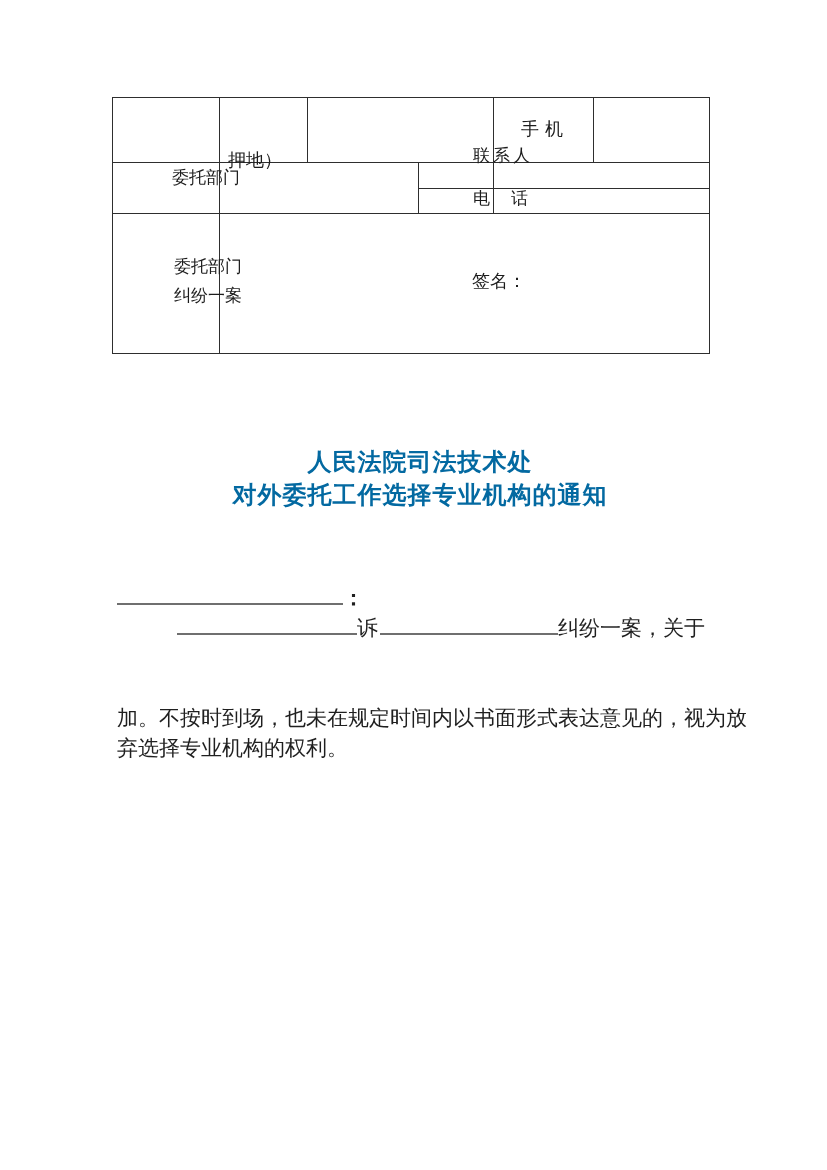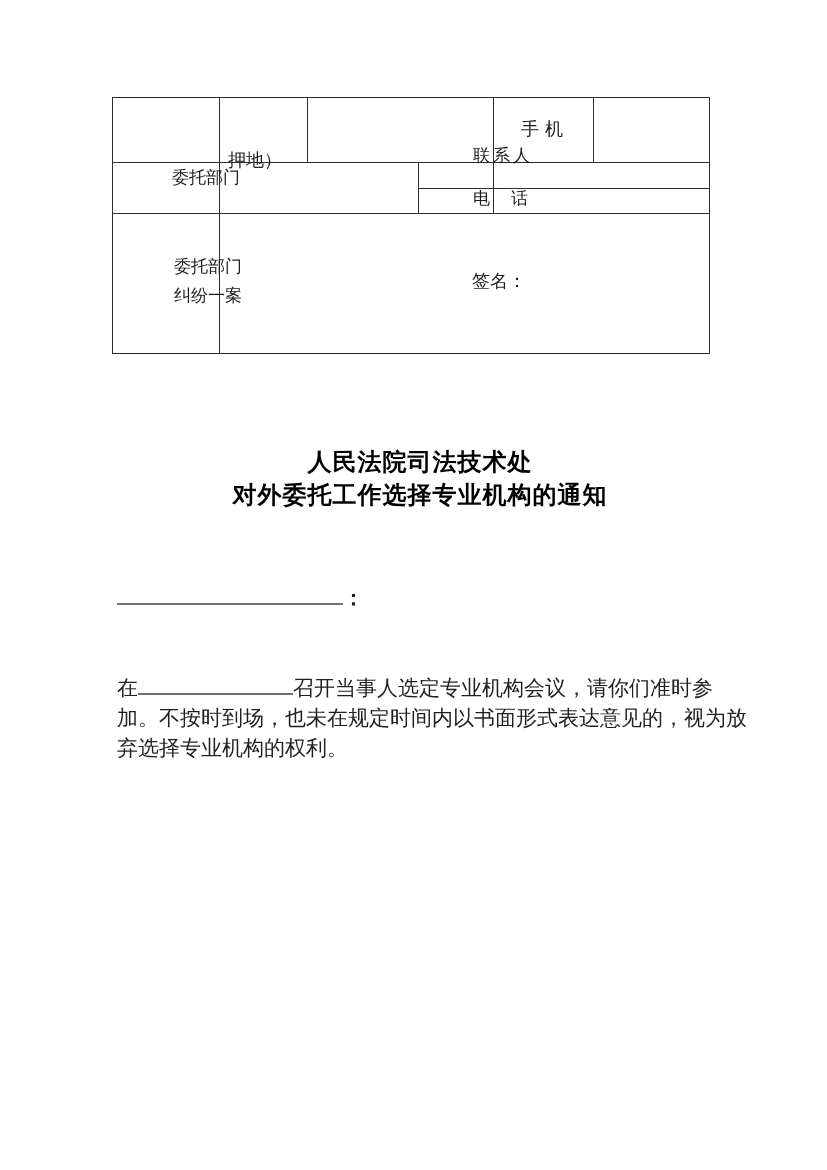--- a/index.html
+++ b/index.html
@@ -30,21 +30,21 @@
   .note15 { font-size: 15px; }
   
   .doc-title {
     position: absolute;
     left: 110px; top: 446px; width: 620px;
     text-align: center;
     font-size: 24px;
     font-weight: bold;
     letter-spacing: 1px;
     line-height: 33px;
-    color: #000000;
+    color: #0369a1;
   }
   
   .bodyline {
     position: absolute;
     left: 117px;
     width: 624px;
     font-size: 21px;
     line-height: 30px;
     color: #1f1f1f;
     white-space: nowrap;
@@ -95,23 +95,23 @@
 
   <div class="doc-title">
     <div>人民法院司法技术处</div>
     <div>对外委托工作选择专业机构的通知</div>
   </div>
 
   <div class="bodyline" style="top:583px;">
     <span class="blank" style="width:226px;"></span><span class="colon-b">：</span>
   </div>
 
+  <div class="bodyline" style="top:613px;">
+    <span class="blank" style="width:180px; margin-left:60px;"></span><span>诉</span><span class="blank" style="width:178px; margin-left:2px;"></span><span>纠纷一案，关于</span>
+  </div>
 
 
-  <div class="bodyline" style="top:673px;">
-    <span>在</span><span class="blank" style="width:155px;"></span><span>召开当事人选定专业机构会议，请你们准时参</span>
-  </div>
 
   <div class="bodyline" style="top:703px;">加。不按时到场，也未在规定时间内以书面形式表达意见的，视为放</div>
   <div class="bodyline" style="top:733px;">弃选择专业机构的权利。</div>
 
 
 </div>
 
 </body></html>

